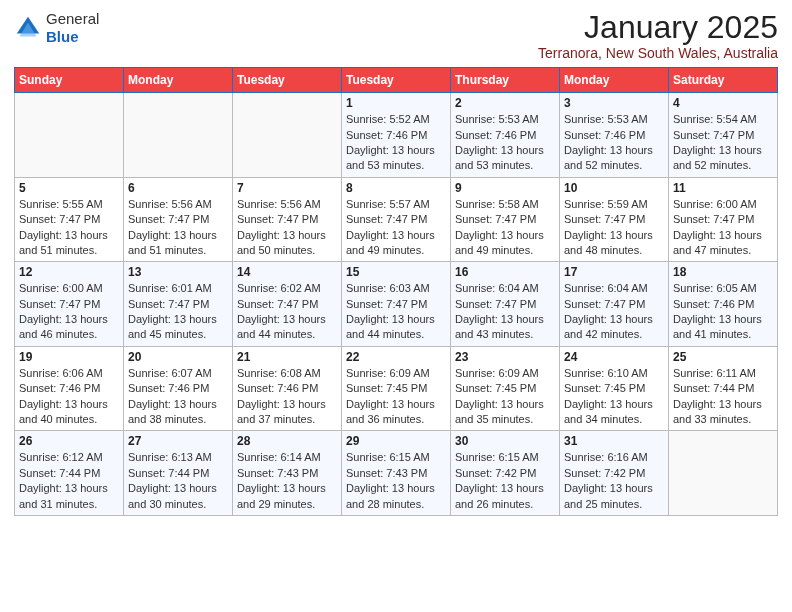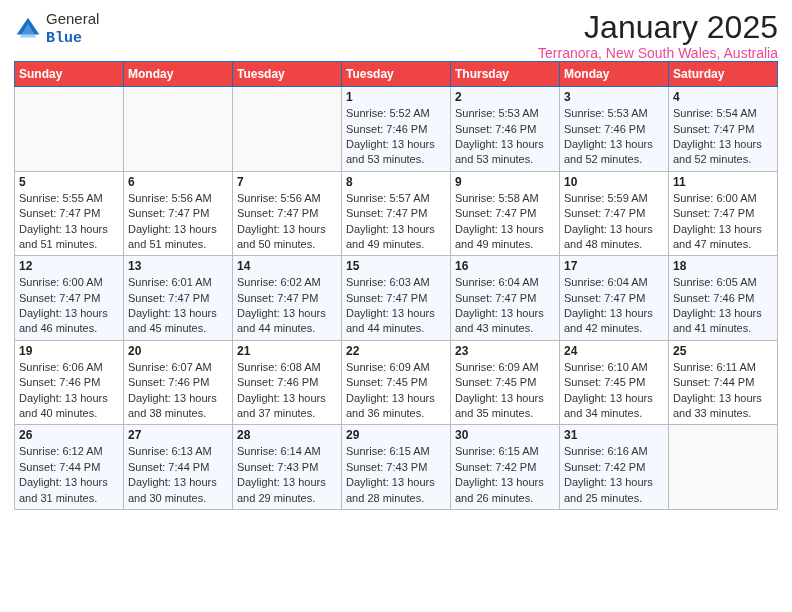--- a/index.html
+++ b/index.html
@@ -13,48 +13,49 @@
     .page {
       width: 792px;
       height: 612px;
       padding: 10px 14px 10px 14px;
       background: #fff;
     }
     .header {
       display: flex;
       justify-content: space-between;
       align-items: flex-start;
+      margin-bottom: 6px;
     }
     .logo {
       display: flex;
       align-items: center;
       gap: 4px;
     }
     .logo-text {
       font-size: 15px;
       line-height: 1.2;
     }
     .logo-text .general { color: #333; font-weight: normal; }
-    .logo-text .blue { color: #1565c0; font-weight: bold; font-family: Liberation Mono, monospace; }
+    .logo-text .blue { color: #1565c0; font-weight: bold; }
     .logo-icon {
       width: 28px;
       height: 28px;
     }
     .title-block {
       text-align: right;
     }
     .month-title {
       font-size: 32px;
       font-weight: normal;
       color: #222;
       line-height: 1.1;
     }
     .location {
       font-size: 14px;
-      color: #ec4899;
+      color: #7f1d1d;
     }
     table {
       width: 100%;
       border-collapse: collapse;
       table-layout: fixed;
     }
     thead tr th {
       background: #ef4444;
       color: #fff;
       font-size: 12px;

